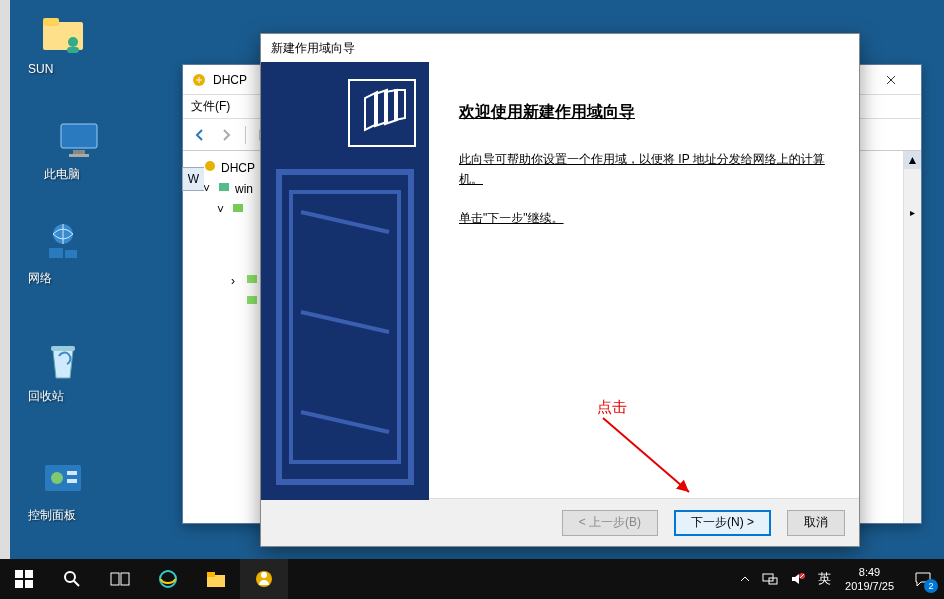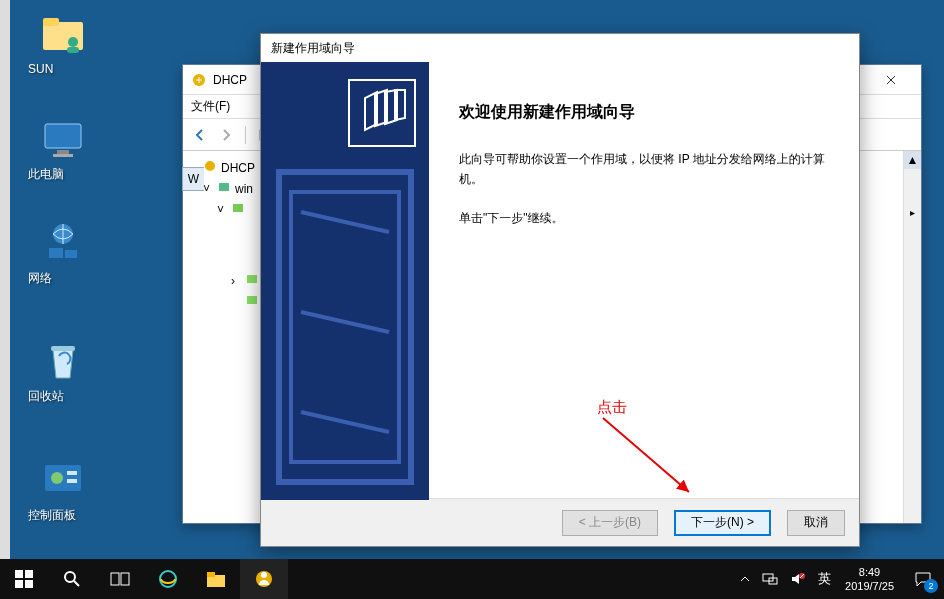--- a/index.html
+++ b/index.html
@@ -70,20 +70,21 @@
     }
     .wizard-body { display:flex; height: calc(100% - 28px - 48px); }
     .wizard-side {
       width: 168px; background: #14316e;
       position: relative;
     }
     .wizard-side svg { position:absolute; top:0; left:0; }
     .wizard-content {
       flex:1; padding: 40px 30px 16px 30px;
       position: relative;
+      text-decoration: underline;
     }
     .wizard-content h2 { font-size: 16px; font-weight: bold; margin-bottom: 26px; }
     .wizard-content p { font-size: 12px; line-height: 1.7; margin-bottom: 18px; }
     .annotation { position:absolute; color:#e60000; font-size:15px; }
     .arrow { position:absolute; }
     .wizard-footer {
       height: 48px; border-top: 1px solid #ddd;
       background: #f0f0f0; display:flex; align-items:center;
       justify-content: flex-end; padding: 0 14px; gap: 16px;
     }
@@ -135,21 +136,21 @@
     <svg width="48" height="48">
         <rect x="4" y="12" width="40" height="28" rx="2" fill="#ffe08a"></rect>
         <rect x="4" y="8" width="16" height="8" rx="2" fill="#ffd25a"></rect>
         <circle cx="34" cy="32" r="5" fill="#3a8"></circle>
         <rect x="28" y="37" width="12" height="6" rx="3" fill="#3a8"></rect>
       </svg>
   </div>
   <div class="label">SUN</div>
 </div>
 
-<div class="desktop-icon" style="left:28px; top:114px;">
+<div class="desktop-icon" style="left:44px; top:114px;">
   <div class="ico">
     <svg width="48" height="48">
         <rect x="6" y="10" width="36" height="24" rx="2" fill="#2a7ac0" stroke="#9cf"></rect>
         <rect x="18" y="36" width="12" height="4" fill="#888"></rect>
         <rect x="14" y="40" width="20" height="3" fill="#aaa"></rect>
       </svg>
   </div>
   <div class="label">此电脑</div>
 </div>
 

